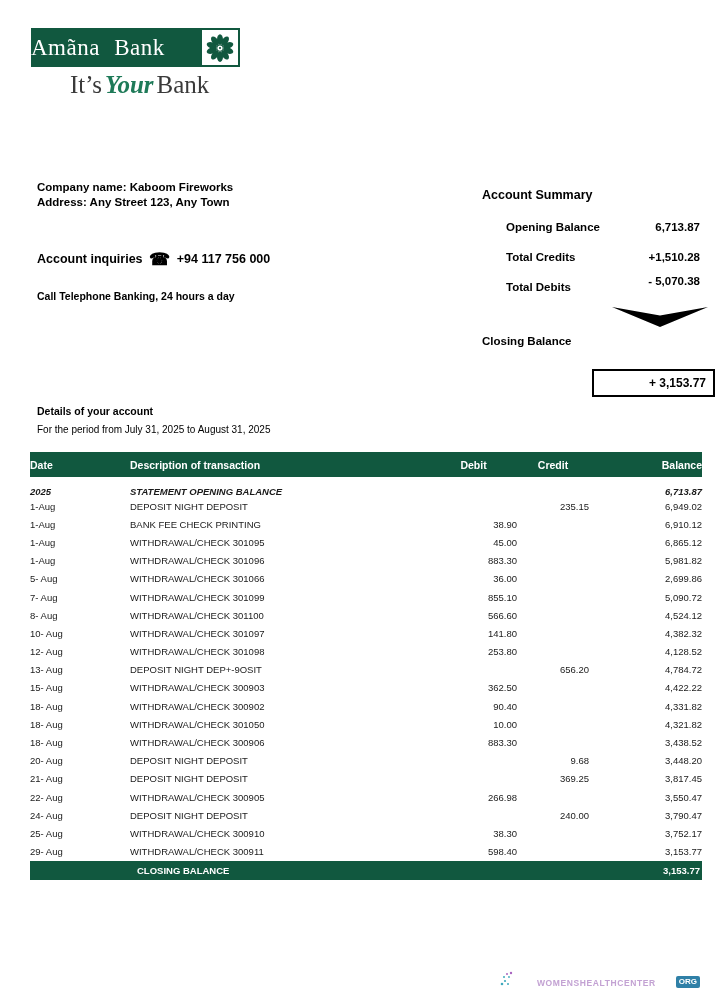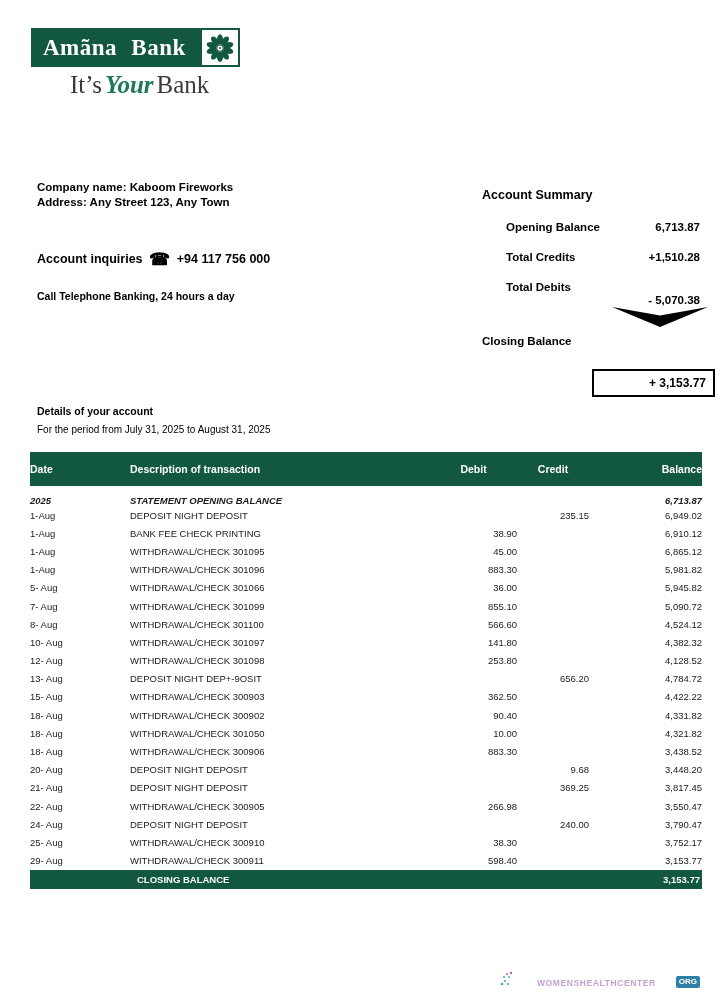--- a/index.html
+++ b/index.html
@@ -2,22 +2,22 @@
 <html><head>
 <meta charset="utf-8">
 <style>
   * { margin:0; padding:0; box-sizing:border-box; }
   body { background:#fff; font-family:"Liberation Sans", sans-serif; color:#000; }
   .page { position:relative; width:720px; height:1000px; background:#fff; overflow:hidden; }
 
   
   .logo-bar { position:absolute; left:31px; top:28px; width:209px; height:39px;
               background:var(--green); display:flex; align-items:center; }
-  .logo-text { font-family:"Liberation Serif", serif; font-weight:bold; color:#fff;
-               font-size:23px; padding-left:12px; letter-spacing:.5px; word-spacing:8px; white-space:nowrap; }
+  .logo-text { font-family:"Liberation Serif", serif; font-weight:normal; color:#fff;
+               font-size:23px; padding-left:0; letter-spacing:.5px; word-spacing:8px; white-space:nowrap; }
   .flower-box { position:absolute; right:2px; top:2px; bottom:2px; width:36px; background:#fff;
                 display:flex; align-items:center; justify-content:center; }
   .tagline { position:absolute; left:70px; top:71px; font-family:"Liberation Serif", serif;
              font-size:25px; color:#3a3a3a; white-space:nowrap; }
   .tagline .your { font-style:italic; color:var(--green2); font-weight:bold; padding:0 3px; }
 
   
   .stmt-title { position:absolute; left:0; top:146px; width:720px; text-align:center;
                 font-weight:bold; font-size:13px; }
   .company-block { position:absolute; left:37px; top:180px; font-weight:bold; font-size:11.5px; line-height:15px; }
@@ -38,21 +38,21 @@
 
   
   .details-heading { position:absolute; left:37px; top:405px; font-weight:bold; font-size:10.5px; }
   .period { position:absolute; left:37px; top:424px; font-size:10px; }
 
   table.txn { position:absolute; left:30px; top:452px; width:672px; border-collapse:collapse; table-layout:fixed; }
   table.txn col:nth-child(1){width:100px;} table.txn col:nth-child(2){width:300px;}
   table.txn col:nth-child(3){width:87px;}  table.txn col:nth-child(4){width:72px;}
   table.txn col:nth-child(5){width:113px;}
   table.txn thead th { background:var(--green); color:#fff; font-size:10.5px; font-weight:bold;
-                       height:34px; padding:0; }
+                       height:25px; padding:0; }
   th.h-date{ text-align:left; padding-left:8px;} th.h-desc{ text-align:left; padding-left:7px;}
   th.h-debit{ text-align:center; } th.h-credit{ text-align:center; }
   th.h-balance{ text-align:right; padding-right:8px; }
   table.txn tbody td { font-size:9.5px; height:18.2px; padding:0; vertical-align:middle; color:#1a1a1a; }
   table.txn tbody tr:first-child td { padding-top:9px;font-style:italic; }
   td.c-date{ padding-left:8px; } td.c-desc{ padding-left:7px; }
   td.c-debit, td.c-credit, td.c-balance { text-align:right; padding-right:2px; }
   tr.bold-row td { font-weight:bold; color:#000; }
   tfoot td { background:var(--green); color:#fff; font-weight:bold; font-size:9.5px; height:19px; padding:0; }
   tfoot td.c-desc{ padding-left:7px; } tfoot td.c-balance{ text-align:right; padding-right:2px; }
@@ -103,21 +103,21 @@
     <span>+94 117 756 000</span>
   </div>
   <div class="tel-banking">Call Telephone Banking, 24 hours a day</div>
 
   <div class="summary-heading">Account Summary</div>
   <div class="sum-label" style="top:221px">Opening Balance</div>
   <div class="sum-value" style="top:221px">6,713.87</div>
   <div class="sum-label" style="top:251px">Total Credits</div>
   <div class="sum-value" style="top:251px">+1,510.28</div>
   <div class="sum-label" style="top:281px">Total Debits</div>
-  <div class="sum-value" style="top:294px">- 5,070.38</div>
+  <div class="sum-value" style="top:275px">- 5,070.38</div>
   <div class="arrow-down"></div>
   <div class="closing-label">Closing Balance</div>
   <div class="closing-box">
     <span>+ 3,153.77</span>
   </div>
 
   <div class="details-heading">Details of your account</div>
   <div class="period">For the period from July 31, 2025 to August 31, 2025</div>
 
   <table class="txn">
@@ -171,21 +171,21 @@
           <td class="c-desc">WITHDRAWAL/CHECK 301096</td>
           <td class="c-debit">883.30</td>
           <td class="c-credit"></td>
           <td class="c-balance">5,981.82</td>
         </tr>
         <tr>
           <td class="c-date">5- Aug</td>
           <td class="c-desc">WITHDRAWAL/CHECK 301066</td>
           <td class="c-debit">36.00</td>
           <td class="c-credit"></td>
-          <td class="c-balance">5,945.82</td>
+          <td class="c-balance">2,699.86</td>
         </tr>
         <tr>
           <td class="c-date">7- Aug</td>
           <td class="c-desc">WITHDRAWAL/CHECK 301099</td>
           <td class="c-debit">855.10</td>
           <td class="c-credit"></td>
           <td class="c-balance">5,090.72</td>
         </tr>
         <tr>
           <td class="c-date">8- Aug</td>

